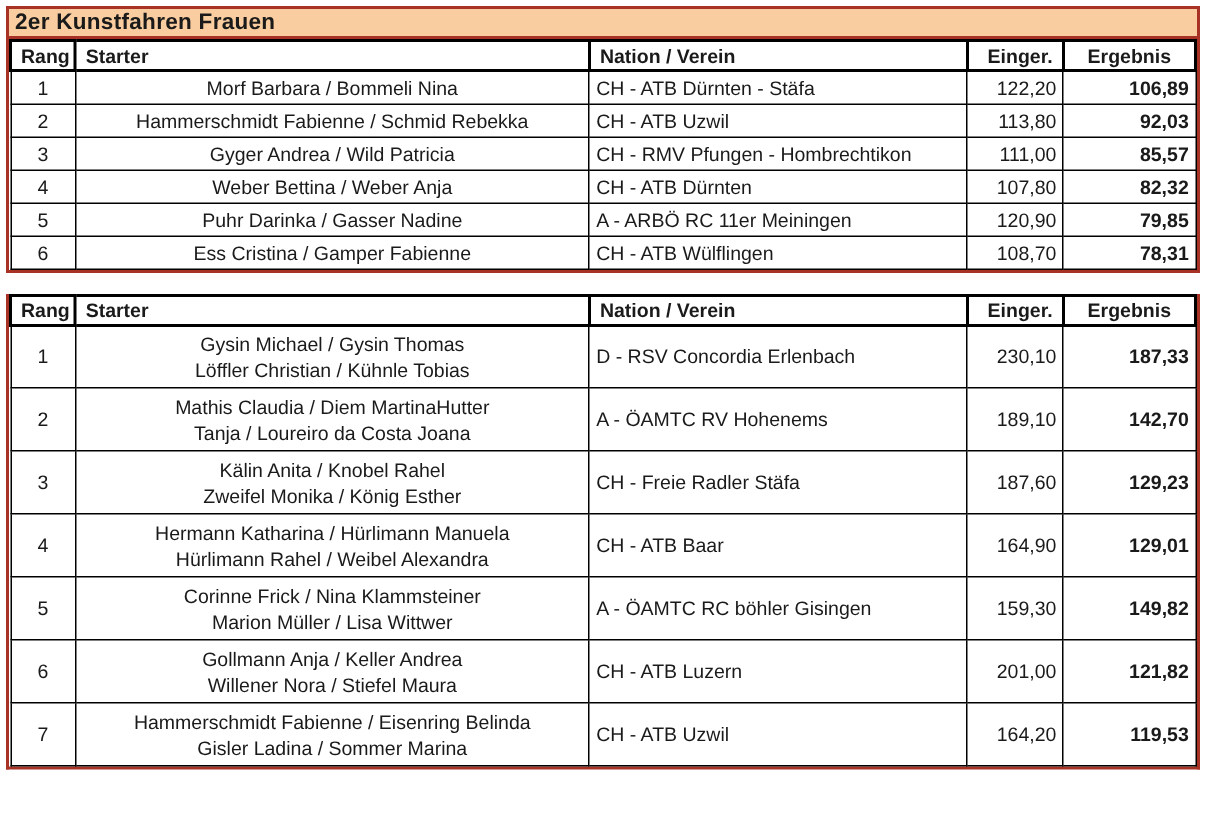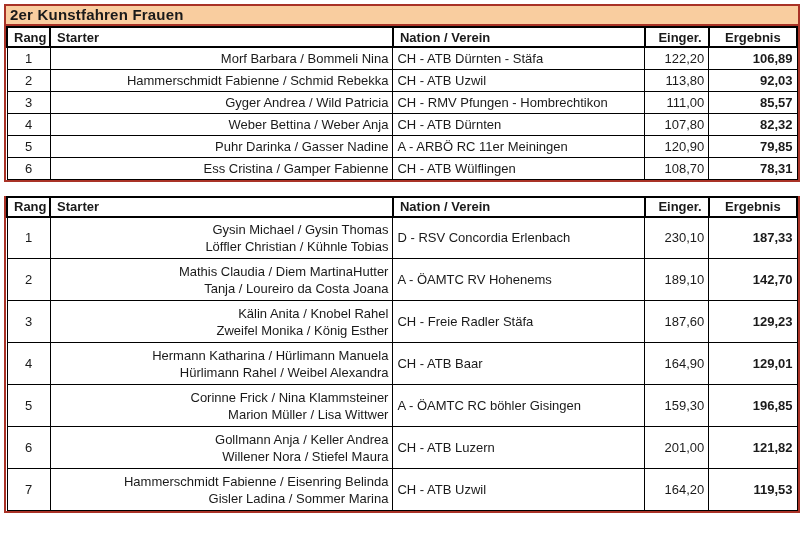--- a/index.html
+++ b/index.html
@@ -70,21 +70,21 @@
   th.c-entered { text-align: right; }
   th.c-result { text-align: center; padding-right: 6px; }
 
   td.c-rank { text-align: center; }
   td.c-starter, td.c-nation { text-align: left; }
   td.c-entered { text-align: right; }
   td.c-result { text-align: right; font-weight: bold; }
 
   .starter-line {
     display: flex;
-    justify-content: flex-end;
+    justify-content: center;
     line-height: 17px;
   }
 </style>
 </head>
 <body>
 
 <div class="page">
 
   <section class="result-block t1">
     <div class="title-bar">
@@ -262,21 +262,21 @@
               <td class="c-starter">
                 <div class="starter-line">
                   <span>Corinne Frick / Nina Klammsteiner</span>
                 </div>
                 <div class="starter-line">
                   <span>Marion Müller / Lisa Wittwer</span>
                 </div>
               </td>
               <td class="c-nation">A - ÖAMTC RC böhler Gisingen</td>
               <td class="c-entered">159,30</td>
-              <td class="c-result">196,85</td>
+              <td class="c-result">149,82</td>
             </tr>
             <tr>
               <td class="c-rank">6</td>
               <td class="c-starter">
                 <div class="starter-line">
                   <span>Gollmann Anja / Keller Andrea</span>
                 </div>
                 <div class="starter-line">
                   <span>Willener Nora / Stiefel Maura</span>
                 </div>

